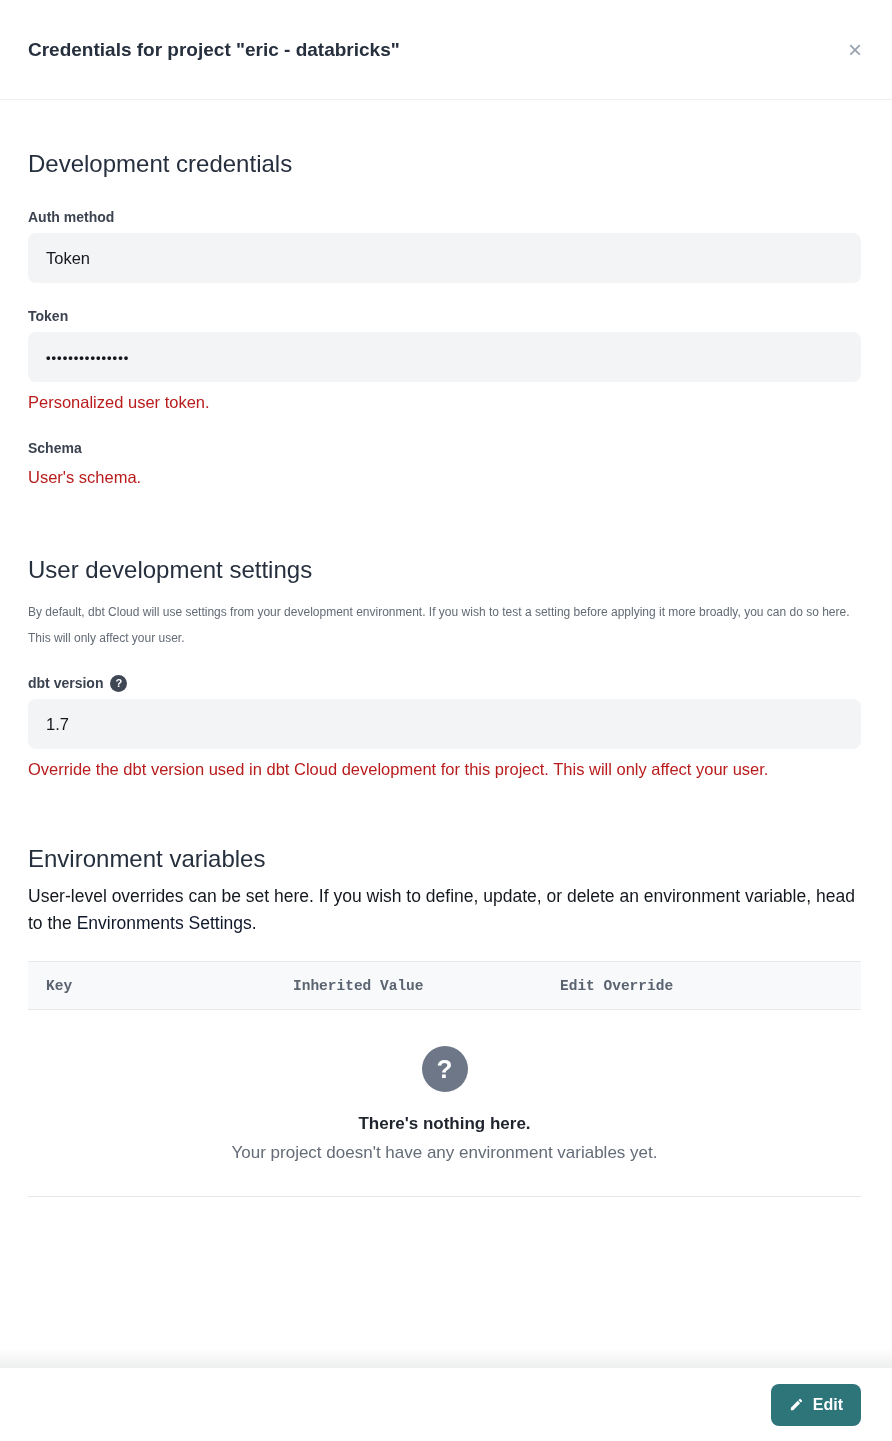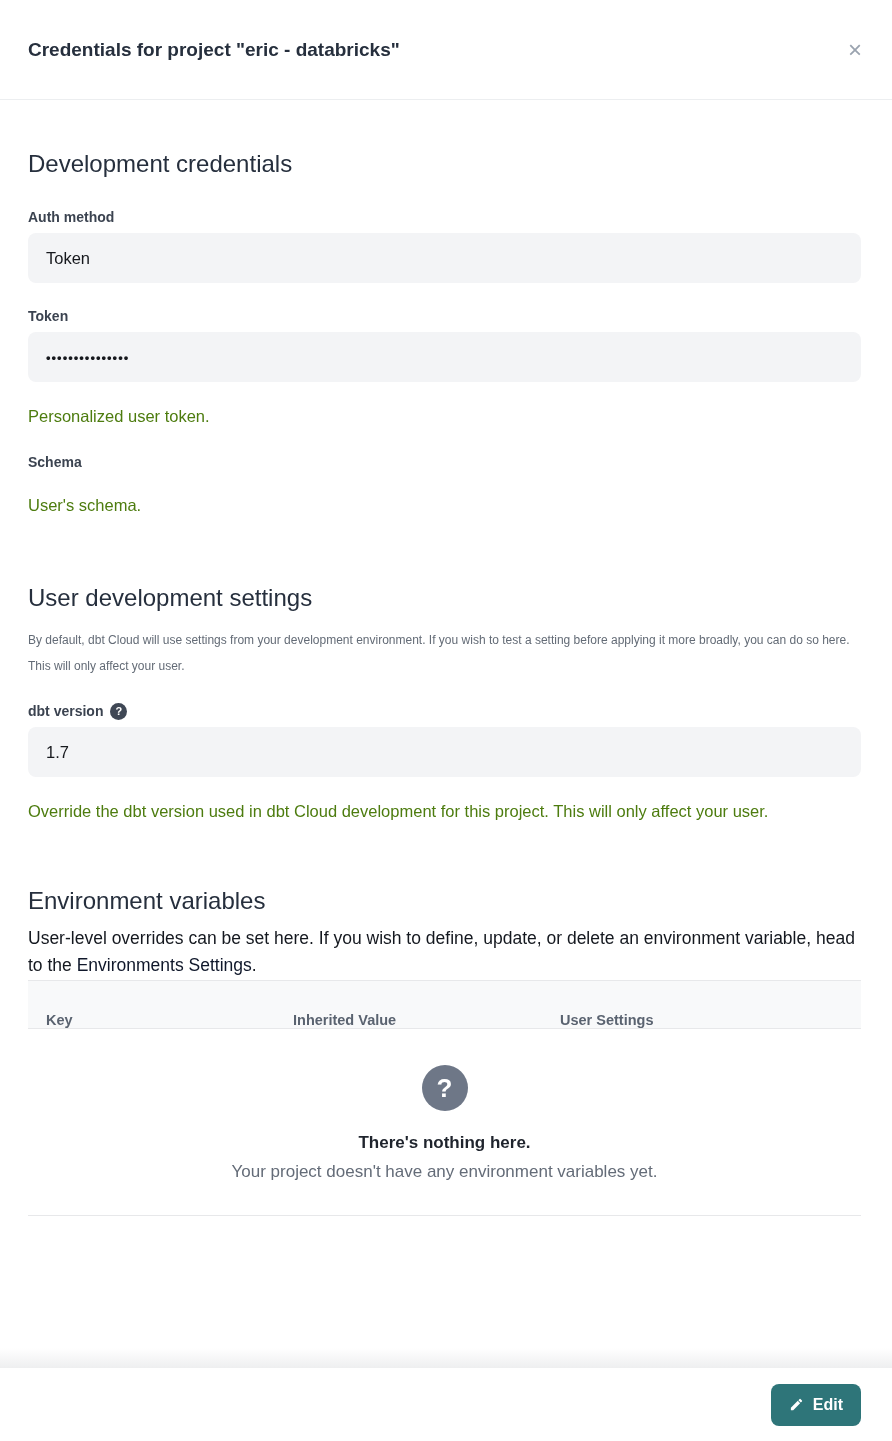--- a/index.html
+++ b/index.html
@@ -35,41 +35,41 @@
   .field-label {
     font-size:14px; font-weight:700; color:#3b4350; line-height:18px;
     display:flex; align-items:center; gap:7px;
   }
   .field-box {
     margin-top:7px; height:50px; background:#f3f4f6; border-radius:8px;
     display:flex; align-items:center; padding:0 18px;
     font-size:16.5px; color:#16181d;
   }
   .field-box.masked { font-size:13px; font-weight:700; letter-spacing:1px; color:#16181d; }
-  .helper { margin-top:23px; font-size:16.5px; line-height:22px; color:#4d7c0f; }
+  .helper { margin-top:9px; font-size:16.5px; line-height:22px; color:#b91c1c; }
 
   .sec-user .section-heading { margin-top:66px; }
   .section-desc { margin-top:13px; font-size:12px; line-height:26px; color:#636b76; max-width:833px; }
 
   .help-icon {
     width:17px; height:17px; border-radius:50%; background:#3f4755; color:#ffffff;
     font-size:11px; font-weight:700;
     display:inline-flex; align-items:center; justify-content:center;
     cursor:pointer; flex:0 0 auto;
   }
 
   .sec-env .section-heading { margin-top:63px; }
   .section-desc-dark { margin-top:8px; font-size:17.5px; line-height:27px; color:#14181f; max-width:840px; }
   .env-link { color:#0f172a; cursor:pointer; }
 
   .env-table-header {
-    margin-top:1px; height:49px;
+    margin-top:24px; height:49px;
     background:#f8f9fa;
     border-top:1px solid #e7e8ea; border-bottom:1px solid #e7e8ea;
-    display:flex; align-items:flex-end;
+    display:flex; align-items:center;font-family:Liberation Mono, monospace;
   }
   .col { font-size:14.5px; font-weight:700; color:#5a6370; }
   .col-key { width:265px; padding-left:18px; }
   .col-inherited { width:267px; }
   .col-override { flex:1; }
 
   .empty-state {
     text-align:center; padding:36px 0 33px;
     border-bottom:1px solid #e7e8ea;
   }
@@ -149,21 +149,21 @@
     </div>
   </section>
 
   <section class="sec-env">
     <h2 class="section-heading">Environment variables</h2>
     <p class="section-desc-dark"><span>User-level overrides can be set here. If you wish to define, update, or delete an environment variable, head to the </span><a class="env-link">Environments Settings</a><span>.</span></p>
 
     <div class="env-table-header">
       <div class="col col-key">Key</div>
       <div class="col col-inherited">Inherited Value</div>
-      <div class="col col-override">User Settings</div>
+      <div class="col col-override">Edit Override</div>
     </div>
 
     <div class="empty-state">
       <div class="empty-icon">?</div>
       <div class="empty-title">There's nothing here.</div>
       <div class="empty-sub">Your project doesn't have any environment variables yet.</div>
     </div>
   </section>
 
 </main>

